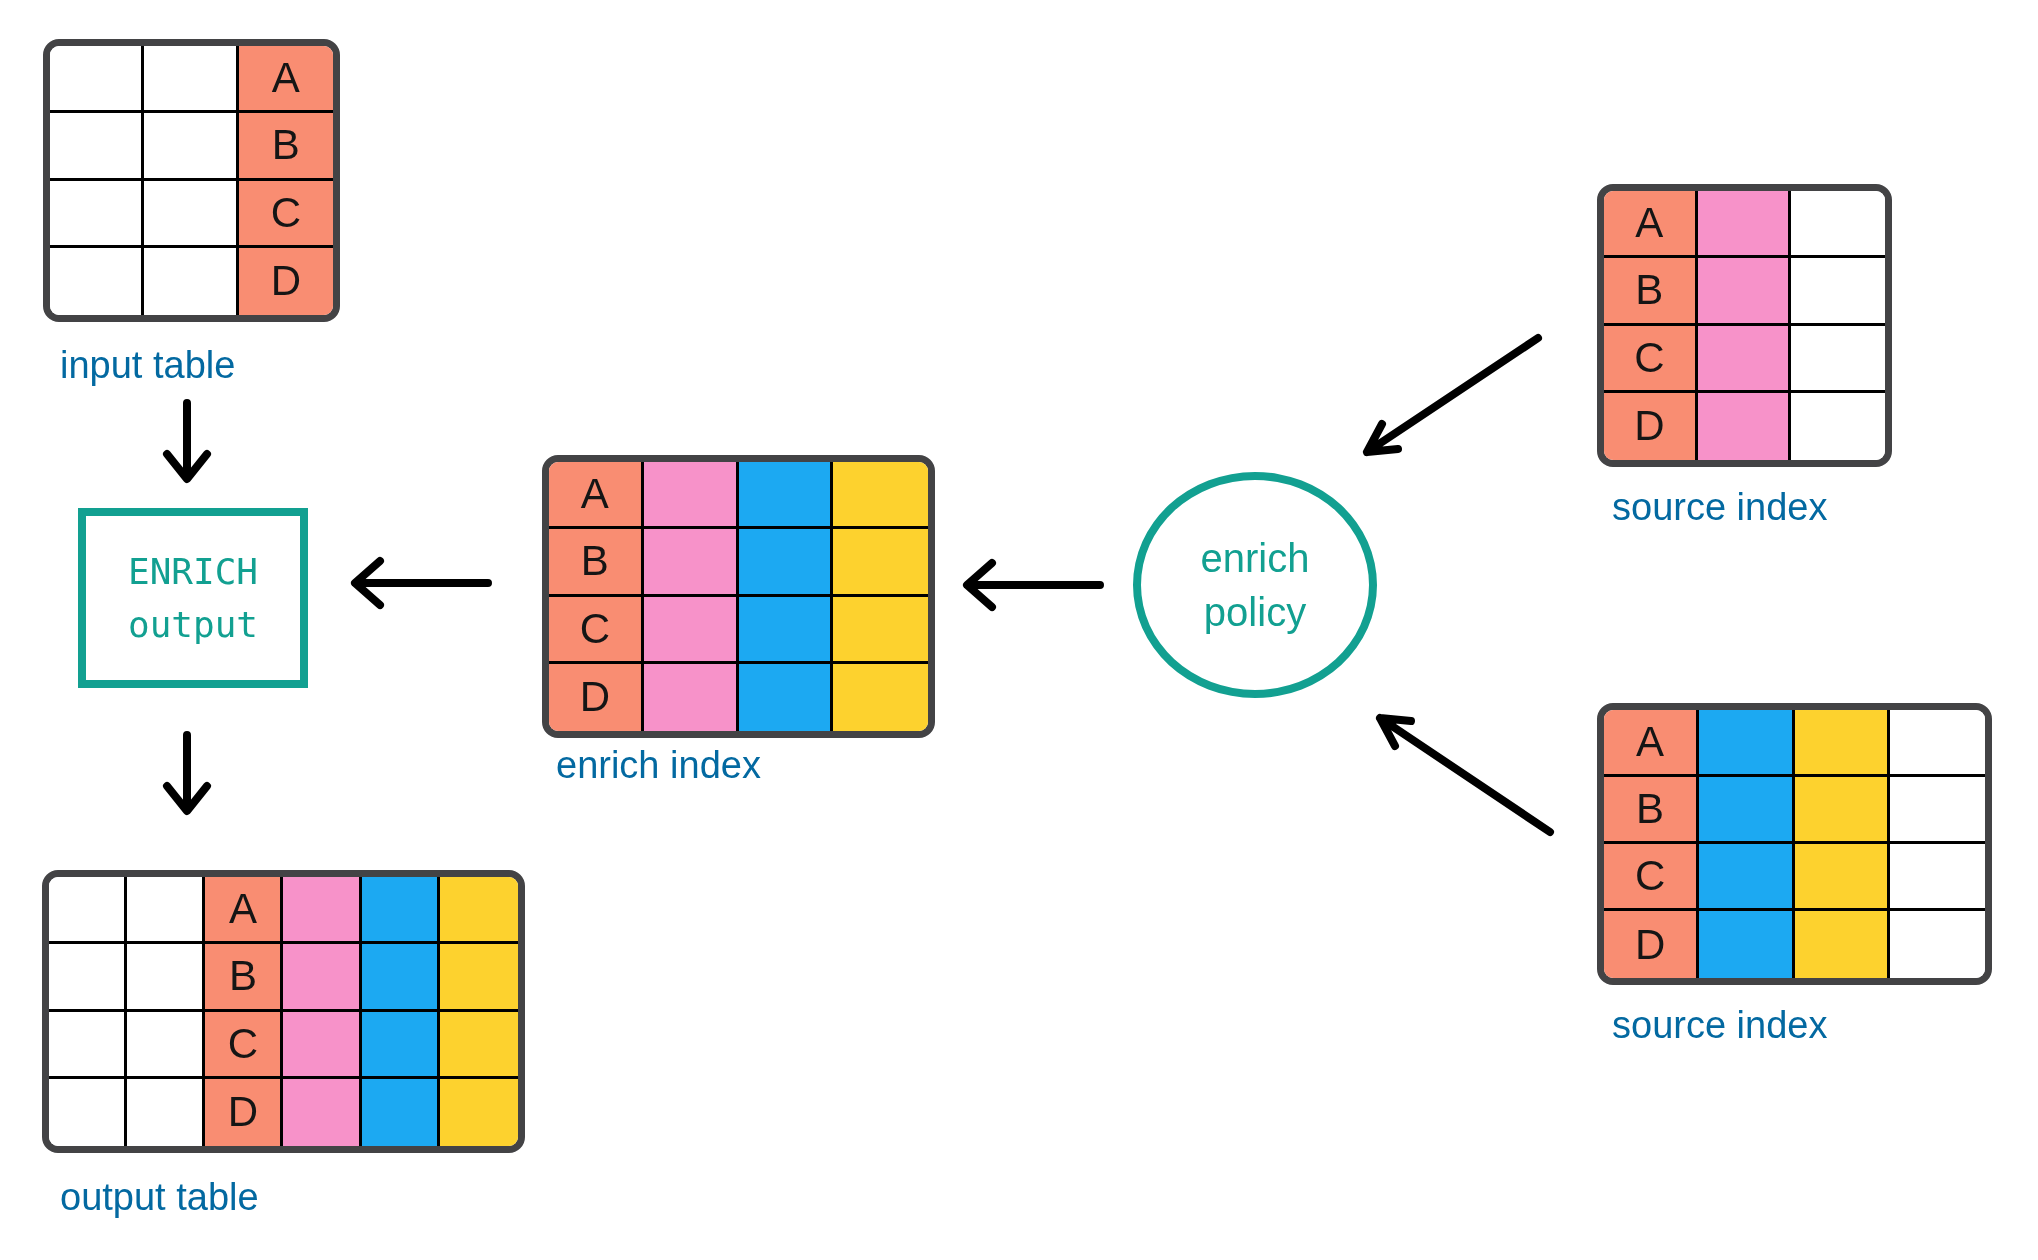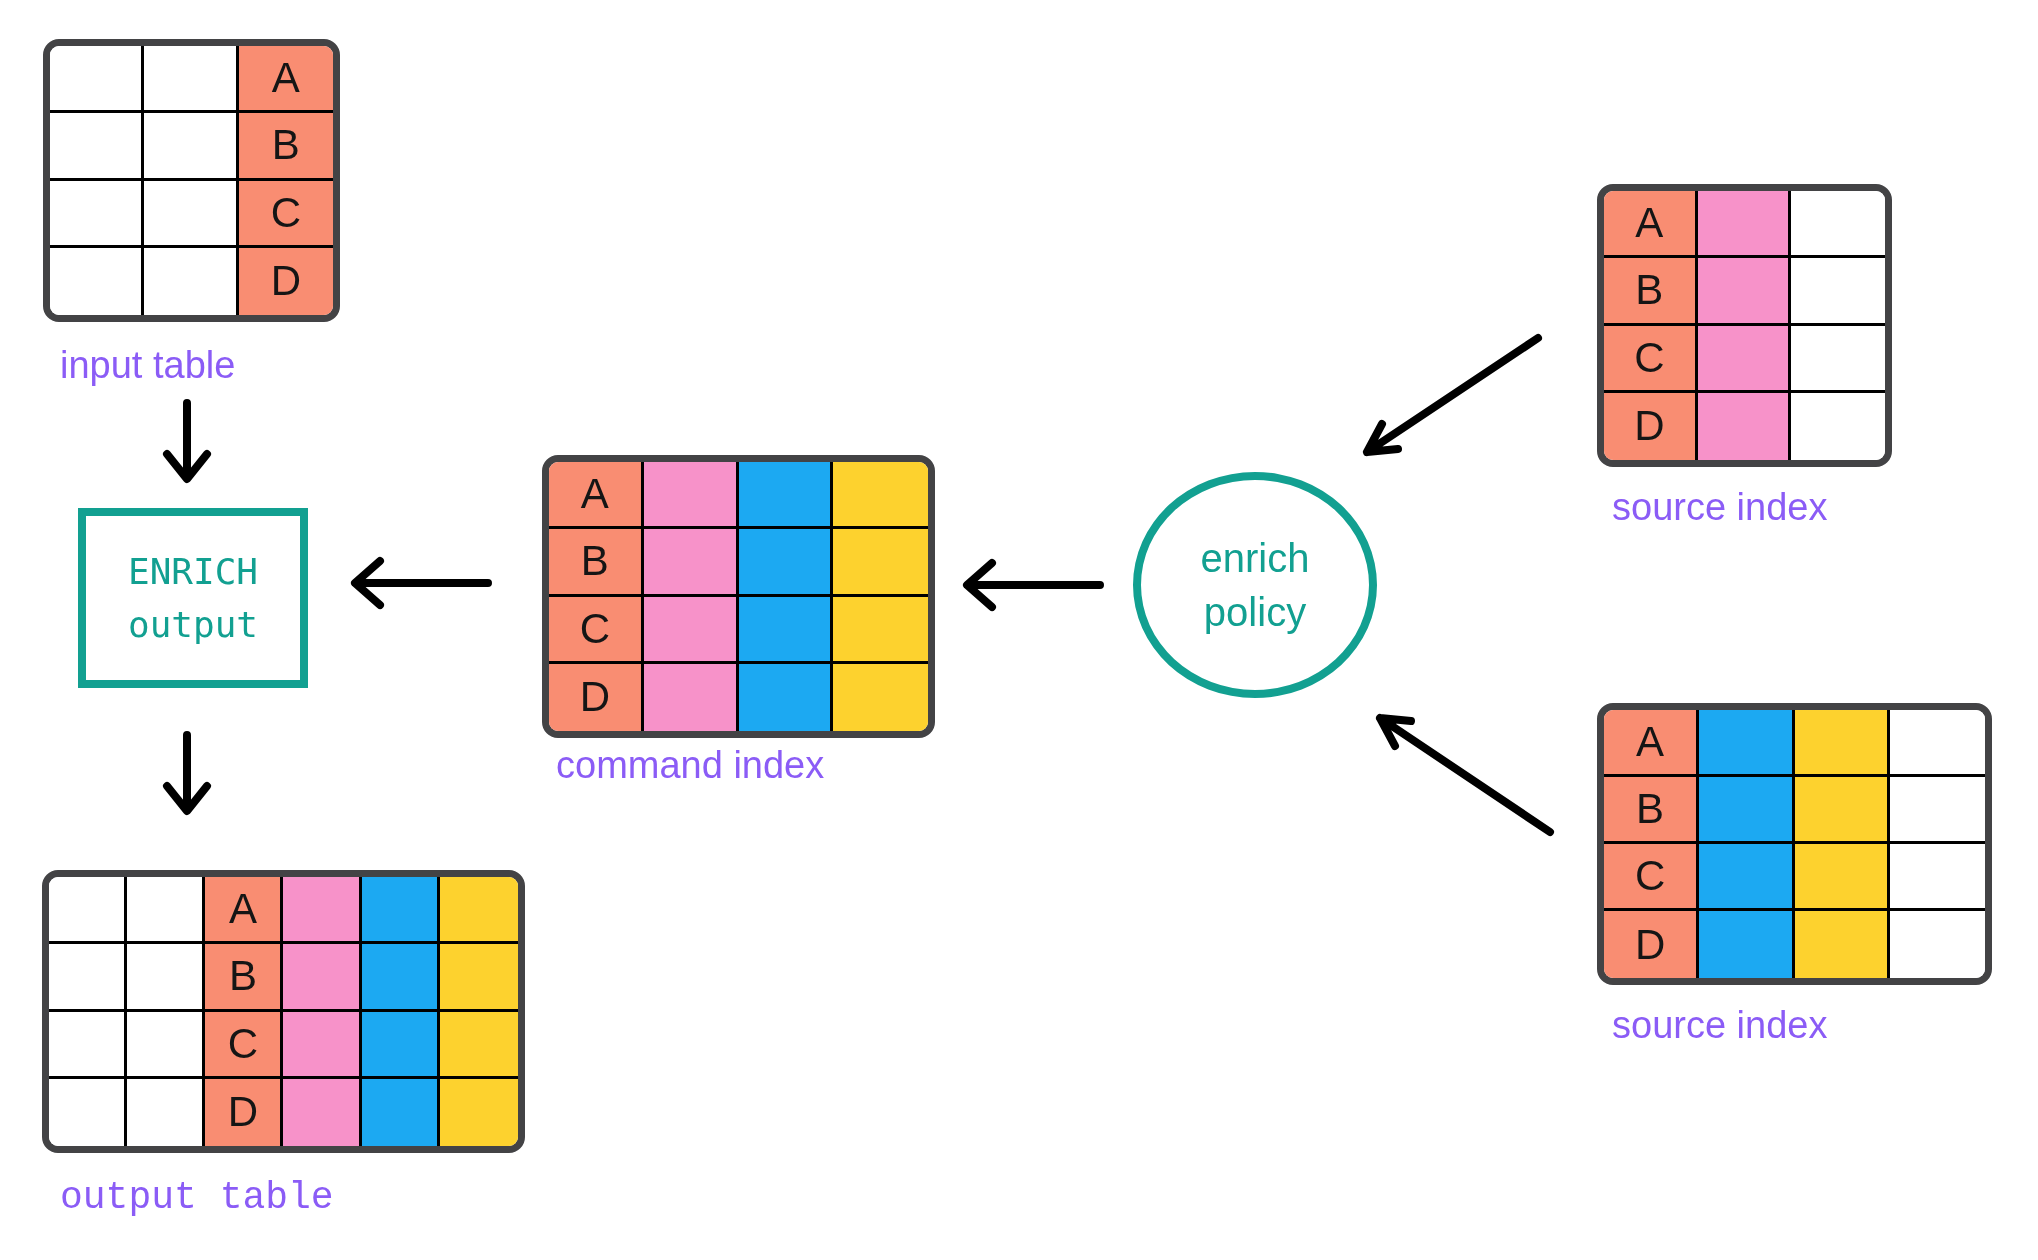--- a/index.html
+++ b/index.html
@@ -14,21 +14,21 @@
   .cell.bb{border-bottom:3px solid #000;}
   .letter{font-size:42px;color:#151515;}
 
   .c-white{background:#ffffff;}
   .c-salmon{background:#F98D72;}
   .c-pink{background:#F792C9;}
   .c-blue{background:#1CA9F2;}
   .c-yellow{background:#FDD22E;}
 
   
-  .lbl{position:absolute;font-size:38px;color:#8b5cf6;white-space:nowrap;}
+  .lbl{position:absolute;font-size:38px;color:#0369a1;white-space:nowrap;}
 
   
   .cmdbox{position:absolute;left:78px;top:508px;width:230px;height:180px;box-sizing:border-box;
           border:8px solid #12A091;background:#ffffff;
           display:flex;flex-direction:column;align-items:center;justify-content:center;}
   .cmdline{font-family:"DejaVu Sans Mono",monospace;font-size:36px;line-height:53px;color:#12A091;}
 
   
   .policy{position:absolute;left:1133px;top:472px;width:244px;height:226px;box-sizing:border-box;
           border:8px solid #12A091;border-radius:50%;background:#ffffff;
@@ -108,21 +108,21 @@
     <div class="cell c-yellow bb"></div>
     <div class="cell c-white br"></div>
     <div class="cell c-white br"></div>
     <div class="cell c-salmon br">
         <span class="letter">D</span>
       </div>
     <div class="cell c-pink br"></div>
     <div class="cell c-blue br"></div>
     <div class="cell c-yellow"></div>
   </div>
-  <div class="lbl" style="left:60px;top:1176px;font-family:Liberation Mono, monospace;">output table</div>
+  <div class="lbl" style="left:60px;top:1176px;">output table</div>
 
   <div class="tbl" style="left:542px;top:455px;width:393px;height:283px;grid-template-columns:repeat(4,1fr);grid-template-rows:repeat(4,1fr);">
     <div class="cell c-salmon br bb">
         <span class="letter">A</span>
       </div>
     <div class="cell c-pink br bb"></div>
     <div class="cell c-blue br bb"></div>
     <div class="cell c-yellow bb"></div>
     <div class="cell c-salmon br bb">
         <span class="letter">B</span>
@@ -136,21 +136,21 @@
     <div class="cell c-pink br bb"></div>
     <div class="cell c-blue br bb"></div>
     <div class="cell c-yellow bb"></div>
     <div class="cell c-salmon br">
         <span class="letter">D</span>
       </div>
     <div class="cell c-pink br"></div>
     <div class="cell c-blue br"></div>
     <div class="cell c-yellow"></div>
   </div>
-  <div class="lbl" style="left:556px;top:744px;">command index</div>
+  <div class="lbl" style="left:556px;top:744px;">enrich index</div>
 
   <svg class="arrow" style="left:340px;top:543px;" width="155" height="80" viewBox="0 0 155 80">
     <path d="M148 40 L16 40 M40 18 L15 40 L40 62"></path>
   </svg>
 
   <svg class="arrow" style="left:952px;top:545px;" width="155" height="80" viewBox="0 0 155 80">
     <path d="M148 40 L16 40 M40 18 L15 40 L40 62"></path>
   </svg>
 
   <div class="policy">

